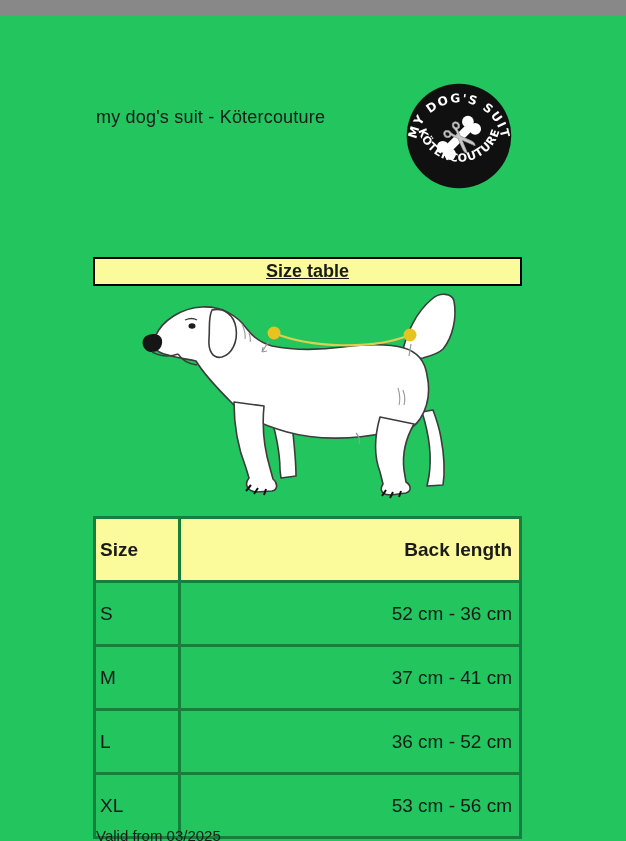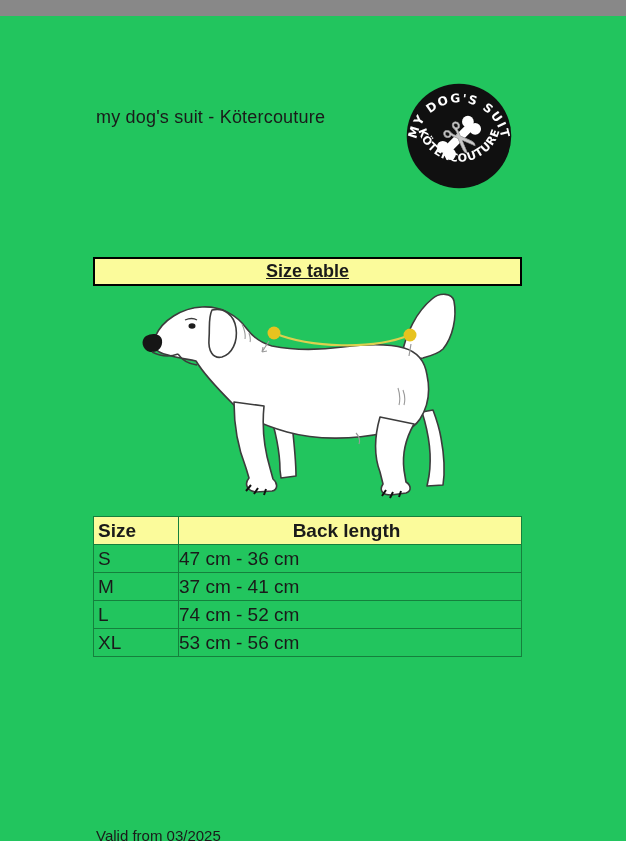--- a/index.html
+++ b/index.html
@@ -19,27 +19,27 @@
     display:flex;align-items:center;justify-content:center;
     font-size:18px;font-weight:700;text-decoration:underline;
   }
   .dog-wrap{position:absolute;left:130px;top:276px;width:370px;height:220px;}
   table.sizes{
     position:absolute;left:93px;top:500px;width:429px;
     border-collapse:collapse;table-layout:fixed;
     font-size:19px;
   }
   table.sizes td,table.sizes th{
-    border:1px solid #15803d;height:27px;padding:0;
+    border:3px solid #15803d;height:27px;padding:17px;
     vertical-align:middle;font-weight:400;
   }
   table.sizes th{background:#fbfb9b;font-weight:700;}
   .col-size{width:85px;}
   .cell-l{text-align:left;padding-left:4px !important;}
-  .cell-r{padding-right:7px !important;}
+  .cell-r{text-align:right;padding-right:7px !important;}
   .footer-note{position:absolute;left:96px;top:811px;font-size:15px;}
 </style>
 </head>
 <body>
 
 <div id="page">
 
   <div class="doc-title">my dog's suit - Kötercouture</div>
 
   <svg class="logo" viewBox="0 0 120 120">
@@ -115,29 +115,29 @@
         <col class="col-size">
         <col>
       </colgroup>
     <tbody>
         <tr>
       <th class="cell-l">Size</th>
       <th class="cell-r">Back length</th>
     </tr>
     <tr>
       <td class="cell-l">S</td>
-      <td class="cell-r">47 cm - 36 cm</td>
+      <td class="cell-r">52 cm - 36 cm</td>
     </tr>
     <tr>
       <td class="cell-l">M</td>
       <td class="cell-r">37 cm - 41 cm</td>
     </tr>
     <tr>
       <td class="cell-l">L</td>
-      <td class="cell-r">74 cm - 52 cm</td>
+      <td class="cell-r">36 cm - 52 cm</td>
     </tr>
     <tr>
       <td class="cell-l">XL</td>
       <td class="cell-r">53 cm - 56 cm</td>
     </tr>
   </tbody>
     </table>
 
   <div class="footer-note">Valid from 03/2025</div>
 

